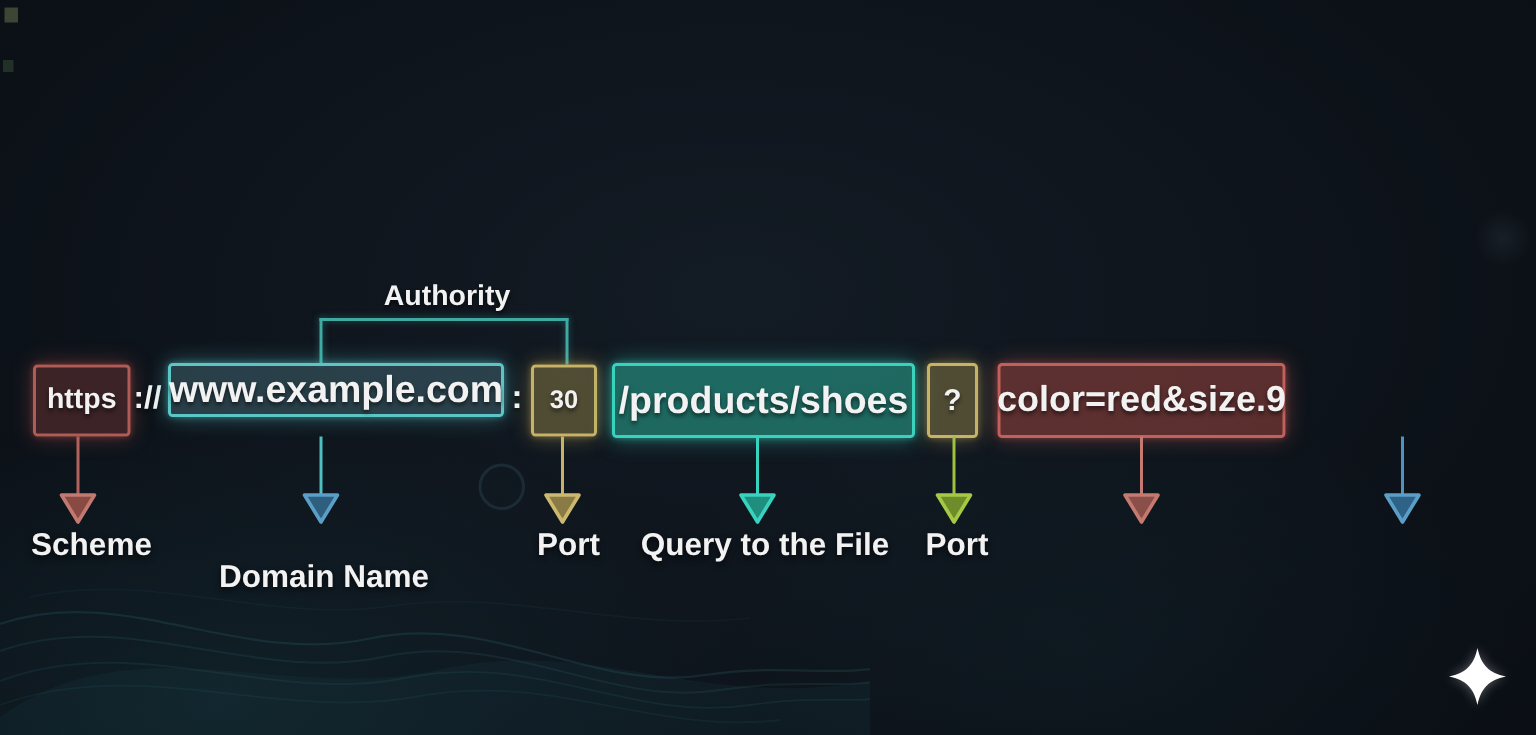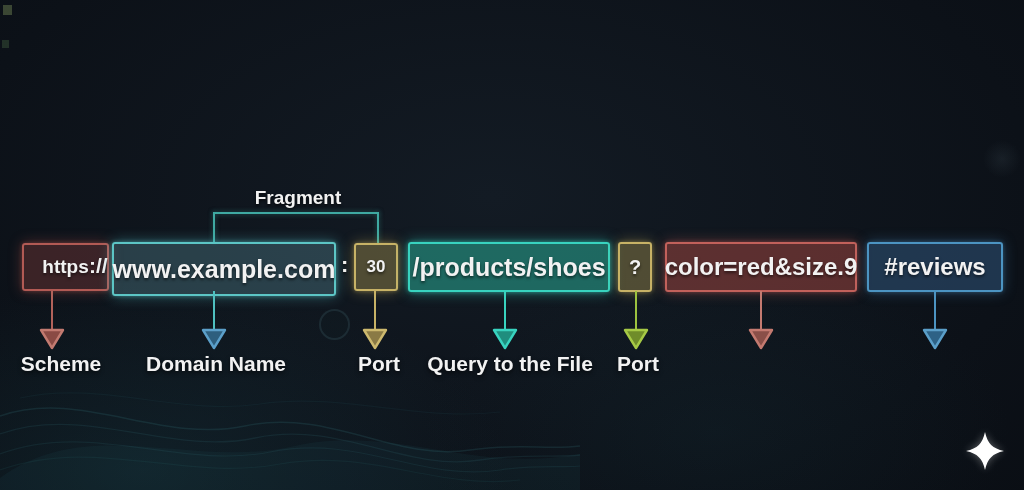--- a/index.html
+++ b/index.html
@@ -36,22 +36,22 @@
   
   .urlbox{
     display:flex;align-items:center;justify-content:center;
     border:2px solid var(--bc,#888);
     background:var(--bf,rgba(80,80,80,0.3));
     border-radius:3px;
     box-shadow:0 0 14px var(--gl,rgba(120,120,120,0.3)), 0 0 4px var(--gl,rgba(120,120,120,0.3));
     font-weight:700;text-shadow:0 2px 3px rgba(0,0,0,0.55);
     white-space:nowrap;box-sizing:border-box;
   }
-  #box-scheme  {left:22px; top:243px;width:87px; height:48px;font-size:19px;}
-  #box-domain  {left:112px;top:242px;width:224px;height:54px;font-size:25px;}
+  #box-scheme  {left:22px; top:243px;width:65px; height:48px;font-size:19px;}
+  #box-domain  {left:112px;top:242px;width:224px;height:36px;font-size:25px;}
   #box-port    {left:354px;top:243px;width:44px; height:48px;font-size:17px;}
   #box-path    {left:408px;top:242px;width:202px;height:50px;font-size:25px;}
   #box-query   {left:618px;top:242px;width:34px; height:50px;font-size:20px;}
   #box-params  {left:665px;top:242px;width:192px;height:50px;font-size:24px;}
   #box-fragment{left:867px;top:242px;width:136px;height:50px;font-size:24px;}
   .sep{font-weight:700;text-shadow:0 2px 3px rgba(0,0,0,0.6);}
   #sep1{left:89px; top:254px;font-size:21px;}
   #sep2{left:341px;top:252px;font-size:22px;}
   
   .aline{width:2px;top:291px;height:39px;background:var(--lc,#999);}
@@ -71,21 +71,21 @@
   #atri-query   {left:623px;}
   #atri-params  {left:748px;}
   #atri-fragment{left:922px;}
   .alabel{
     top:352px;transform:translateX(-50%);
     font-size:21px;font-weight:700;white-space:nowrap;
     text-shadow:0 2px 4px rgba(0,0,0,0.65);
     text-align:center;
   }
   #label-scheme  {left:61px;}
-  #label-domain  {left:216px;}
+  #label-domain  {left:216px;margin-top:21px;}
   #label-port    {left:379px;}
   #label-path    {left:510px;}
   #label-query   {left:638px;}
   #label-params  {left:762px;}
   #label-fragment{left:941px;}
   
   #waves{left:0;top:358px;width:580px;height:132px;}
   #bokeh1{left:319px;top:309px;width:27px;height:27px;border:2px solid rgba(60,95,105,0.28);
           border-radius:50%;background:rgba(18,28,34,0.35);}
   #bokeh2{left:983px;top:140px;width:38px;height:38px;border-radius:50%;
@@ -106,21 +106,21 @@
     <path d="M0,96 C90,62 180,112 270,94 C360,76 420,124 500,112 C540,106 565,110 580,108" fill="none" stroke="rgba(70,160,170,0.10)" stroke-width="1.2"></path>
     <path d="M0,112 C95,78 185,124 280,106 C370,90 435,132 520,122" fill="none" stroke="rgba(70,160,170,0.08)" stroke-width="1.2"></path>
     <path d="M20,40 C100,22 180,58 260,46 C340,34 420,64 500,54" fill="none" stroke="rgba(60,140,150,0.07)" stroke-width="1.1"></path>
   </svg>
   <div id="bokeh1" class="abs"></div>
   <div id="bokeh2" class="abs"></div>
   <div id="art1" class="abs"></div>
   <div id="art2" class="abs"></div>
 
 
-  <div id="auth-label" class="abs" style="--ac2: #3fa9a2;">Fragment</div>
+  <div id="auth-label" class="abs" style="--ac2: #3fa9a2;">Authority</div>
   <div id="auth-h" class="abs auth-line" style="--ac2: #3fa9a2;"></div>
   <div id="auth-vl" class="abs auth-line" style="--ac2: #3fa9a2;"></div>
   <div id="auth-vr" class="abs auth-line" style="--ac2: #3fa9a2;"></div>
 
   <div id="box-scheme" class="abs urlbox" style="--bc: #b25a54; --bf: rgba(155,70,66,0.33); --gl: rgba(200,95,85,0.35);">
     <span>https</span>
   </div>
   <div id="sep1" class="abs sep">://</div>
   <div id="box-domain" class="abs urlbox" style="--bc: #5cc5c5; --bf: rgba(110,175,190,0.28); --gl: rgba(90,200,205,0.45);">
     <span>www.example.com</span>
@@ -130,23 +130,20 @@
     <span>30</span>
   </div>
   <div id="box-path" class="abs urlbox" style="--bc: #38d3bf; --bf: rgba(40,158,140,0.60); --gl: rgba(56,211,191,0.50);">
     <span>/products/shoes</span>
   </div>
   <div id="box-query" class="abs urlbox" style="--bc: #c7b266; --bf: rgba(170,150,80,0.42); --gl: rgba(205,180,95,0.40);">
     <span>?</span>
   </div>
   <div id="box-params" class="abs urlbox" style="--bc: #c2615b; --bf: rgba(163,70,66,0.52); --gl: rgba(200,95,85,0.40);">
     <span>color=red&amp;size.9</span>
-  </div>
-  <div id="box-fragment" class="abs urlbox" style="--bc: #4c94c2; --bf: rgba(56,100,145,0.45); --gl: rgba(80,150,200,0.35);">
-    <span>#reviews</span>
   </div>
 
   <div id="aline-scheme" class="abs aline" style="--lc: #b2625a;"></div>
   <svg id="atri-scheme" class="abs atri" viewBox="0 0 26 22" style="--as: #c27a70; --af: #8a4a44;">
       <polygon points="2,2 24,2 13,20"></polygon>
     </svg>
   <div id="label-scheme" class="abs alabel">Scheme</div>
 
   <div id="aline-domain" class="abs aline" style="--lc: #4fc0c0;"></div>
   <svg id="atri-domain" class="abs atri" viewBox="0 0 26 22" style="--as: #5b9fc9; --af: #2e5f7e;">

